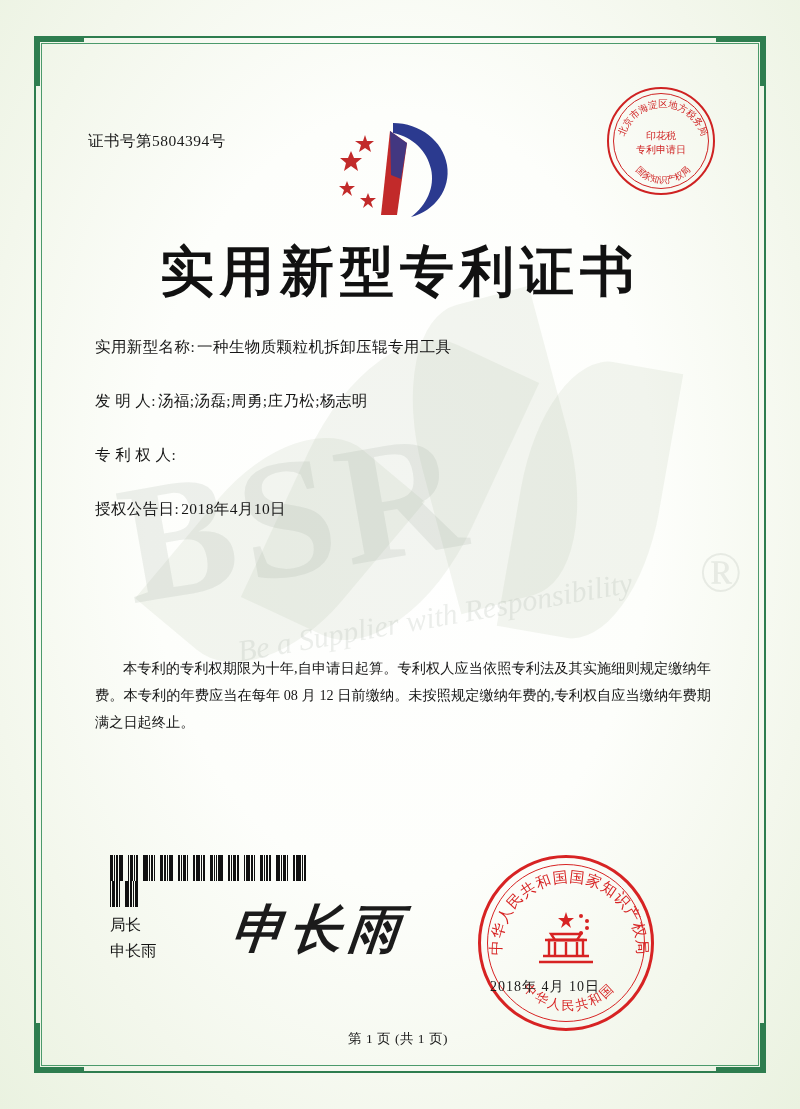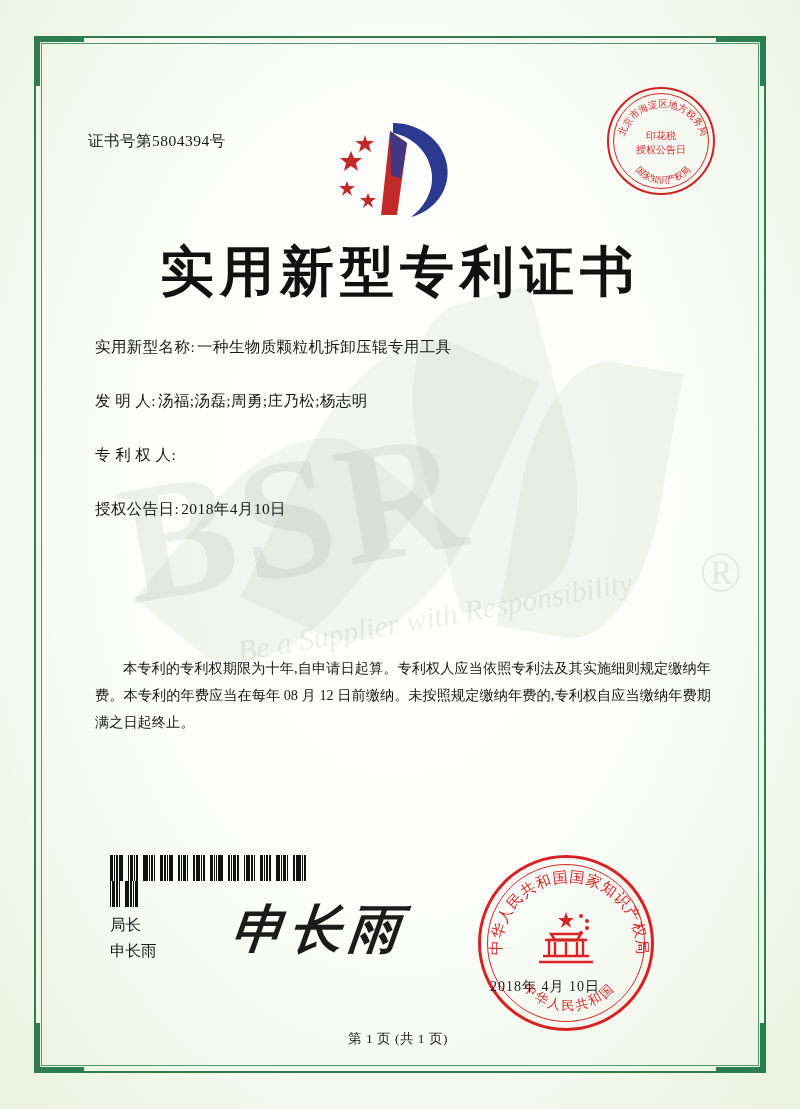--- a/index.html
+++ b/index.html
@@ -339,21 +339,21 @@
       </defs>
       <text font-size="9.5" fill="#cf2222" font-family="Liberation Serif, serif">
         <textPath href="#arcTop" startOffset="50%" text-anchor="middle">北京市海淀区地方税务局</textPath>
       </text>
       <text font-size="9" fill="#cf2222" font-family="Liberation Serif, serif">
         <textPath href="#arcBot" startOffset="50%" text-anchor="middle">国家知识产权局</textPath>
       </text>
     </svg>
     <div class="mid">
       <div>印花税</div>
-      <div>授权公告日</div>
+      <div>专利申请日</div>
     </div>
   </div>
 
   <div class="main-title">实用新型专利证书</div>
 
   <div class="fields">
     <div class="field-row">
       <span class="field-label">实用新型名称:</span>
       <span class="field-value">一种生物质颗粒机拆卸压辊专用工具</span>
     </div>

